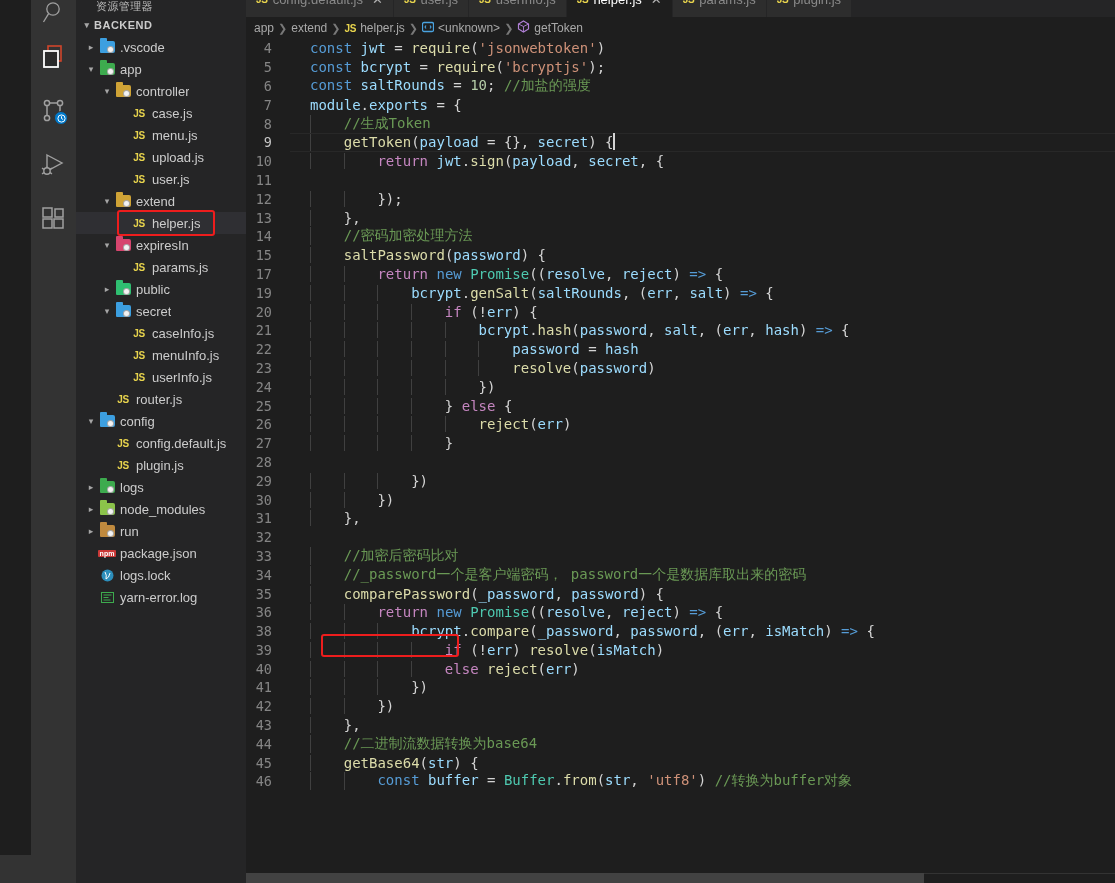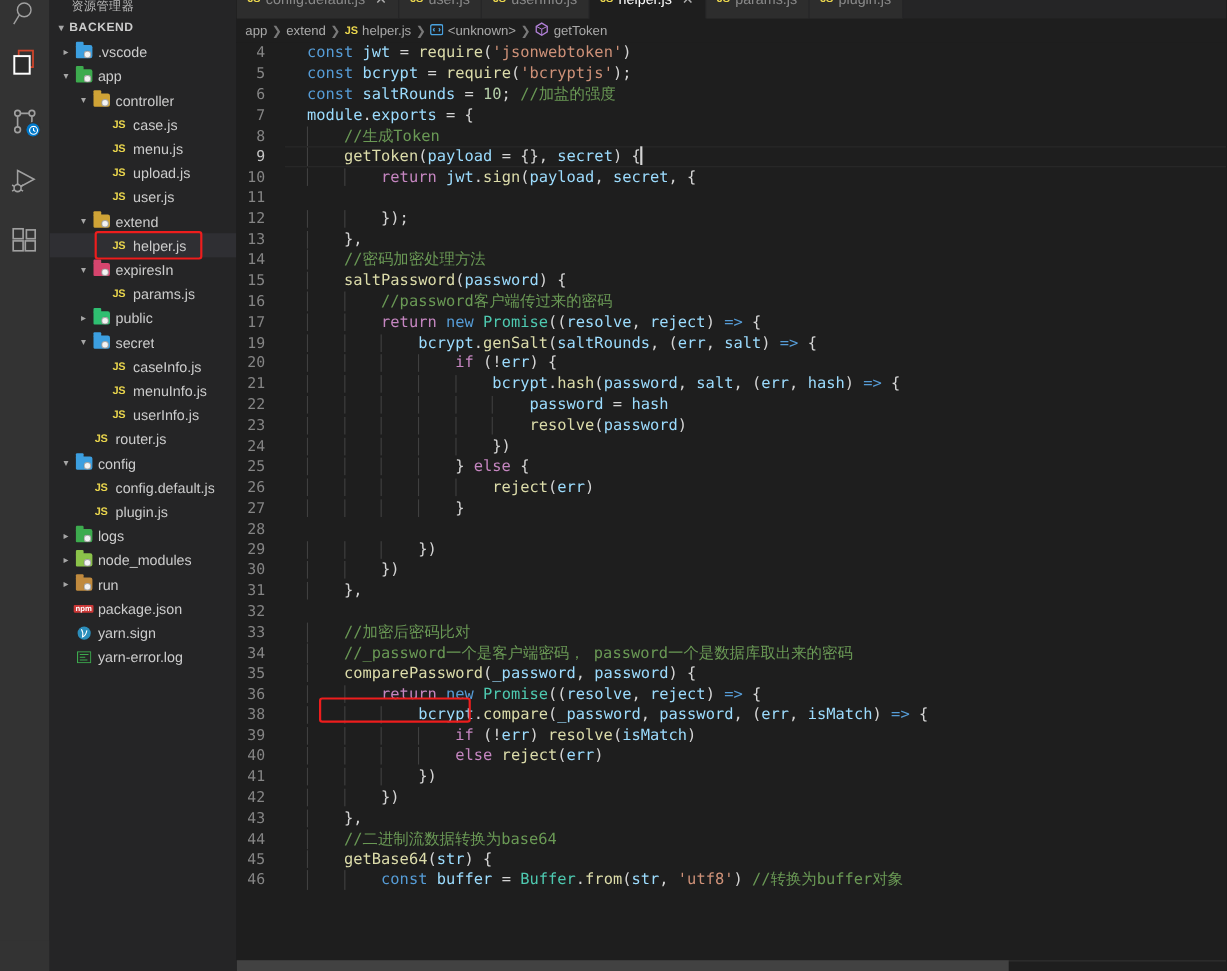--- a/index.html
+++ b/index.html
@@ -2,21 +2,21 @@
 <html><head>
 <meta charset="utf-8">
 <style>
   * { box-sizing: border-box; margin: 0; padding: 0; }
   html, body {
     width: 1115px; height: 883px;
     background: #1e1e1e;
     font-family: "Liberation Sans", sans-serif;
     overflow: hidden;
   }
-  .app { position: relative; width: 1115px; height: 883px; display: flex; }
+  .app { position: relative; width: 1115px; height: 883px; display: flex; padding-left: 31px; }
 
   
   .activitybar {
     width: 45px; height: 883px;
     background: #333333;
     display: flex; flex-direction: column; align-items: center;
     flex: 0 0 45px;
   }
   .act-item {
     width: 45px; height: 54px;
@@ -428,21 +428,21 @@
           <span class="label">package.json</span>
         </div>
         <div class="tree-row" style="padding-left: 8px;">
           <span class="twisty"></span>
           <span class="ficon">
             <svg width="13" height="13" viewBox="0 0 13 13">
               <circle cx="6.5" cy="6.5" r="6" fill="#2c8ebb"></circle>
               <path d="M4 3 Q6 6 5 10 Q8 9 9 4" stroke="#fff" stroke-width="1" fill="none"></path>
             </svg>
           </span>
-          <span class="label">yarn.sign</span>
+          <span class="label">logs.lock</span>
         </div>
         <div class="tree-row" style="padding-left: 8px;">
           <span class="twisty"></span>
           <span class="ficon">
             <svg width="13" height="11" viewBox="0 0 13 11">
               <rect x="0.5" y="0.5" width="12" height="10" fill="none" stroke="#3dab4e"></rect>
               <path d="M2.5 3h8M2.5 5.5h5M2.5 8h7" stroke="#3dab4e" stroke-width="1"></path>
             </svg>
           </span>
           <span class="label">yarn-error.log</span>
@@ -516,21 +516,20 @@
         <div class="code-row"><span class="gutter">6</span><span class="ctext"><span class="kw">const </span><span class="var">saltRounds </span><span class="op">= </span><span class="num">10</span><span class="op">; </span><span class="cmt">//加盐的强度</span></span></div>
         <div class="code-row"><span class="gutter">7</span><span class="ctext"><span class="var">module</span><span class="op">.</span><span class="var">exports </span><span class="op">= {</span></span></div>
         <div class="code-row"><span class="gutter">8</span><span class="ctext"><span class="indent" style="left: 20px;"></span><span class="op">    </span><span class="cmt">//生成Token</span></span></div>
         <div class="code-row current"><span class="gutter cur">9</span><span class="ctext"><span class="indent" style="left: 20px;"></span><span class="op">    </span><span class="fn">getToken</span><span class="op">(</span><span class="var">payload </span><span class="op">= {}, </span><span class="var">secret</span><span class="op">) {</span><span class="cursor"></span></span></div>
         <div class="code-row"><span class="gutter">10</span><span class="ctext"><span class="indent" style="left: 20px;"></span><span class="indent" style="left: 53.68px;"></span><span class="op">        </span><span class="ctl">return </span><span class="var">jwt</span><span class="op">.</span><span class="fn">sign</span><span class="op">(</span><span class="var">payload</span><span class="op">, </span><span class="var">secret</span><span class="op">, {</span></span></div>
         <div class="code-row"><span class="gutter">11</span></div>
         <div class="code-row"><span class="gutter">12</span><span class="ctext"><span class="indent" style="left: 20px;"></span><span class="indent" style="left: 53.68px;"></span><span class="op">        });</span></span></div>
         <div class="code-row"><span class="gutter">13</span><span class="ctext"><span class="indent" style="left: 20px;"></span><span class="op">    },</span></span></div>
         <div class="code-row"><span class="gutter">14</span><span class="ctext"><span class="indent" style="left: 20px;"></span><span class="op">    </span><span class="cmt">//密码加密处理方法</span></span></div>
         <div class="code-row"><span class="gutter">15</span><span class="ctext"><span class="indent" style="left: 20px;"></span><span class="op">    </span><span class="fn">saltPassword</span><span class="op">(</span><span class="var">password</span><span class="op">) {</span></span></div>
-        <div class="code-row"><span class="gutter">16</span><span class="ctext"><span class="indent" style="left: 20px;"></span><span class="indent" style="left: 53.68px;"></span><span class="op">        </span><span class="cmt">//password客户端传过来的密码</span></span></div>
         <div class="code-row"><span class="gutter">17</span><span class="ctext"><span class="indent" style="left: 20px;"></span><span class="indent" style="left: 53.68px;"></span><span class="op">        </span><span class="ctl">return </span><span class="kw">new </span><span class="cls">Promise</span><span class="op">((</span><span class="var">resolve</span><span class="op">, </span><span class="var">reject</span><span class="op">) </span><span class="arrow">=&gt; </span><span class="op">{</span></span></div>
         <div class="code-row"><span class="gutter">19</span><span class="ctext"><span class="indent" style="left: 20px;"></span><span class="indent" style="left: 53.68px;"></span><span class="indent" style="left: 87.36px;"></span><span class="op">            </span><span class="var">bcrypt</span><span class="op">.</span><span class="fn">genSalt</span><span class="op">(</span><span class="var">saltRounds</span><span class="op">, (</span><span class="var">err</span><span class="op">, </span><span class="var">salt</span><span class="op">) </span><span class="arrow">=&gt; </span><span class="op">{</span></span></div>
         <div class="code-row"><span class="gutter">20</span><span class="ctext"><span class="indent" style="left: 20px;"></span><span class="indent" style="left: 53.68px;"></span><span class="indent" style="left: 87.36px;"></span><span class="indent" style="left: 121.04px;"></span><span class="op">                </span><span class="ctl">if </span><span class="op">(!</span><span class="var">err</span><span class="op">) {</span></span></div>
         <div class="code-row"><span class="gutter">21</span><span class="ctext"><span class="indent" style="left: 20px;"></span><span class="indent" style="left: 53.68px;"></span><span class="indent" style="left: 87.36px;"></span><span class="indent" style="left: 121.04px;"></span><span class="indent" style="left: 154.72px;"></span><span class="op">                    </span><span class="var">bcrypt</span><span class="op">.</span><span class="fn">hash</span><span class="op">(</span><span class="var">password</span><span class="op">, </span><span class="var">salt</span><span class="op">, (</span><span class="var">err</span><span class="op">, </span><span class="var">hash</span><span class="op">) </span><span class="arrow">=&gt; </span><span class="op">{</span></span></div>
         <div class="code-row"><span class="gutter">22</span><span class="ctext"><span class="indent" style="left: 20px;"></span><span class="indent" style="left: 53.68px;"></span><span class="indent" style="left: 87.36px;"></span><span class="indent" style="left: 121.04px;"></span><span class="indent" style="left: 154.72px;"></span><span class="indent" style="left: 188.4px;"></span><span class="op">                        </span><span class="var">password </span><span class="op">= </span><span class="var">hash</span></span></div>
         <div class="code-row"><span class="gutter">23</span><span class="ctext"><span class="indent" style="left: 20px;"></span><span class="indent" style="left: 53.68px;"></span><span class="indent" style="left: 87.36px;"></span><span class="indent" style="left: 121.04px;"></span><span class="indent" style="left: 154.72px;"></span><span class="indent" style="left: 188.4px;"></span><span class="op">                        </span><span class="fn">resolve</span><span class="op">(</span><span class="var">password</span><span class="op">)</span></span></div>
         <div class="code-row"><span class="gutter">24</span><span class="ctext"><span class="indent" style="left: 20px;"></span><span class="indent" style="left: 53.68px;"></span><span class="indent" style="left: 87.36px;"></span><span class="indent" style="left: 121.04px;"></span><span class="indent" style="left: 154.72px;"></span><span class="op">                    })</span></span></div>
         <div class="code-row"><span class="gutter">25</span><span class="ctext"><span class="indent" style="left: 20px;"></span><span class="indent" style="left: 53.68px;"></span><span class="indent" style="left: 87.36px;"></span><span class="indent" style="left: 121.04px;"></span><span class="op">                } </span><span class="ctl">else </span><span class="op">{</span></span></div>
         <div class="code-row"><span class="gutter">26</span><span class="ctext"><span class="indent" style="left: 20px;"></span><span class="indent" style="left: 53.68px;"></span><span class="indent" style="left: 87.36px;"></span><span class="indent" style="left: 121.04px;"></span><span class="indent" style="left: 154.72px;"></span><span class="op">                    </span><span class="fn">reject</span><span class="op">(</span><span class="var">err</span><span class="op">)</span></span></div>
         <div class="code-row"><span class="gutter">27</span><span class="ctext"><span class="indent" style="left: 20px;"></span><span class="indent" style="left: 53.68px;"></span><span class="indent" style="left: 87.36px;"></span><span class="indent" style="left: 121.04px;"></span><span class="op">                }</span></span></div>

